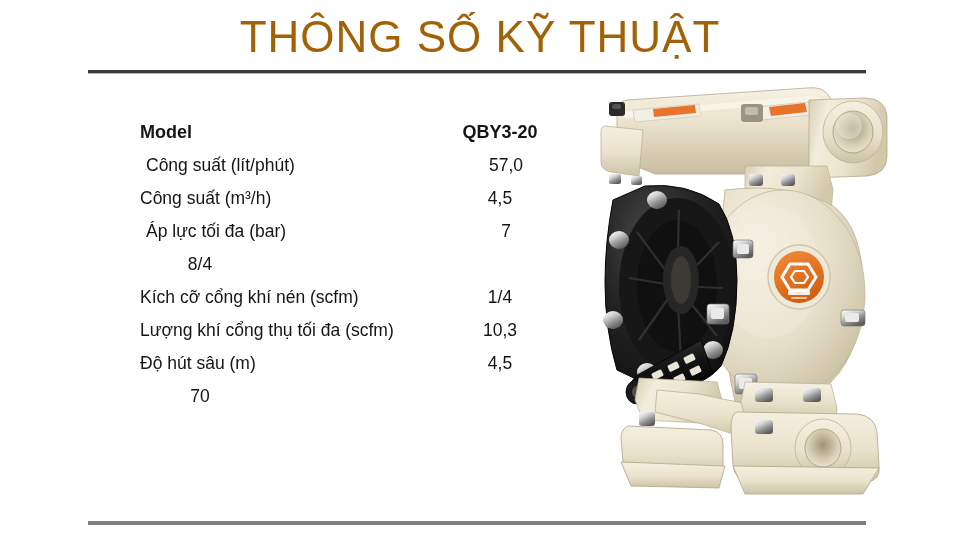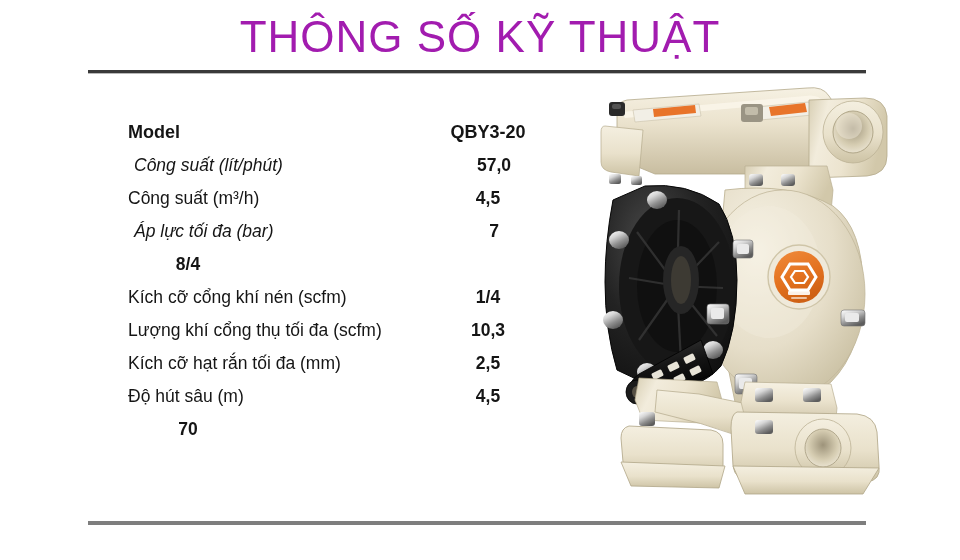--- a/index.html
+++ b/index.html
@@ -18,21 +18,21 @@
   
   .page-title {
     position: absolute;
     left: 0;
     top: 12px;
     width: 960px;
     text-align: center;
     font-size: 44px;
     font-weight: 400;
     letter-spacing: 1px;
-    color: #a21caf;
+    color: #a16207;
     line-height: 1.15;
     white-space: nowrap;
   }
 
   .rule-top {
     position: absolute;
     left: 88px;
     top: 70px;
     width: 778px;
     height: 3px;
@@ -45,21 +45,21 @@
     left: 88px;
     top: 521px;
     width: 778px;
     height: 4px;
     background: #7e7e7e;
   }
 
   
   .spec-table {
     position: absolute;
-    left: 128px;
+    left: 140px;
     top: 122px;
     width: 420px;
   }
   .spec-row {
     display: flex;
     align-items: baseline;
     height: 33px;
   }
   .spec-row .label {
     flex: 0 0 300px;
@@ -67,30 +67,28 @@
     color: #151515;
     white-space: nowrap;
     text-align: left;
   }
   .spec-row .value {
     flex: 0 0 120px;
     font-size: 17.5px;
     color: #151515;
     text-align: center;
     white-space: nowrap;
-    font-weight: bold;
   }
   .spec-row.header .label,
   .spec-row.header .value {
     font-weight: bold;
     font-size: 18px;
   }
   .spec-row.indent .label {
     padding-left: 6px;
-    font-style: italic;
   }
 
   
   .pump-figure {
     position: absolute;
     left: 595px;
     top: 82px;
     width: 300px;
     height: 415px;
   }
@@ -137,24 +135,20 @@
   <div class="spec-row">
     <div class="label">Kích cỡ cổng khí nén (scfm)</div>
     <div class="value">1/4</div>
   </div>
 
   <div class="spec-row">
     <div class="label">Lượng khí cổng thụ tối đa (scfm)</div>
     <div class="value">10,3</div>
   </div>
 
-  <div class="spec-row">
-    <div class="label">Kích cỡ hạt rắn tối đa (mm)</div>
-    <div class="value">2,5</div>
-  </div>
 
   <div class="spec-row">
     <div class="label">Độ hút sâu (m)</div>
     <div class="value">4,5</div>
   </div>
 
   <div class="spec-row">
     <div class="value">70</div>
   </div>
 

